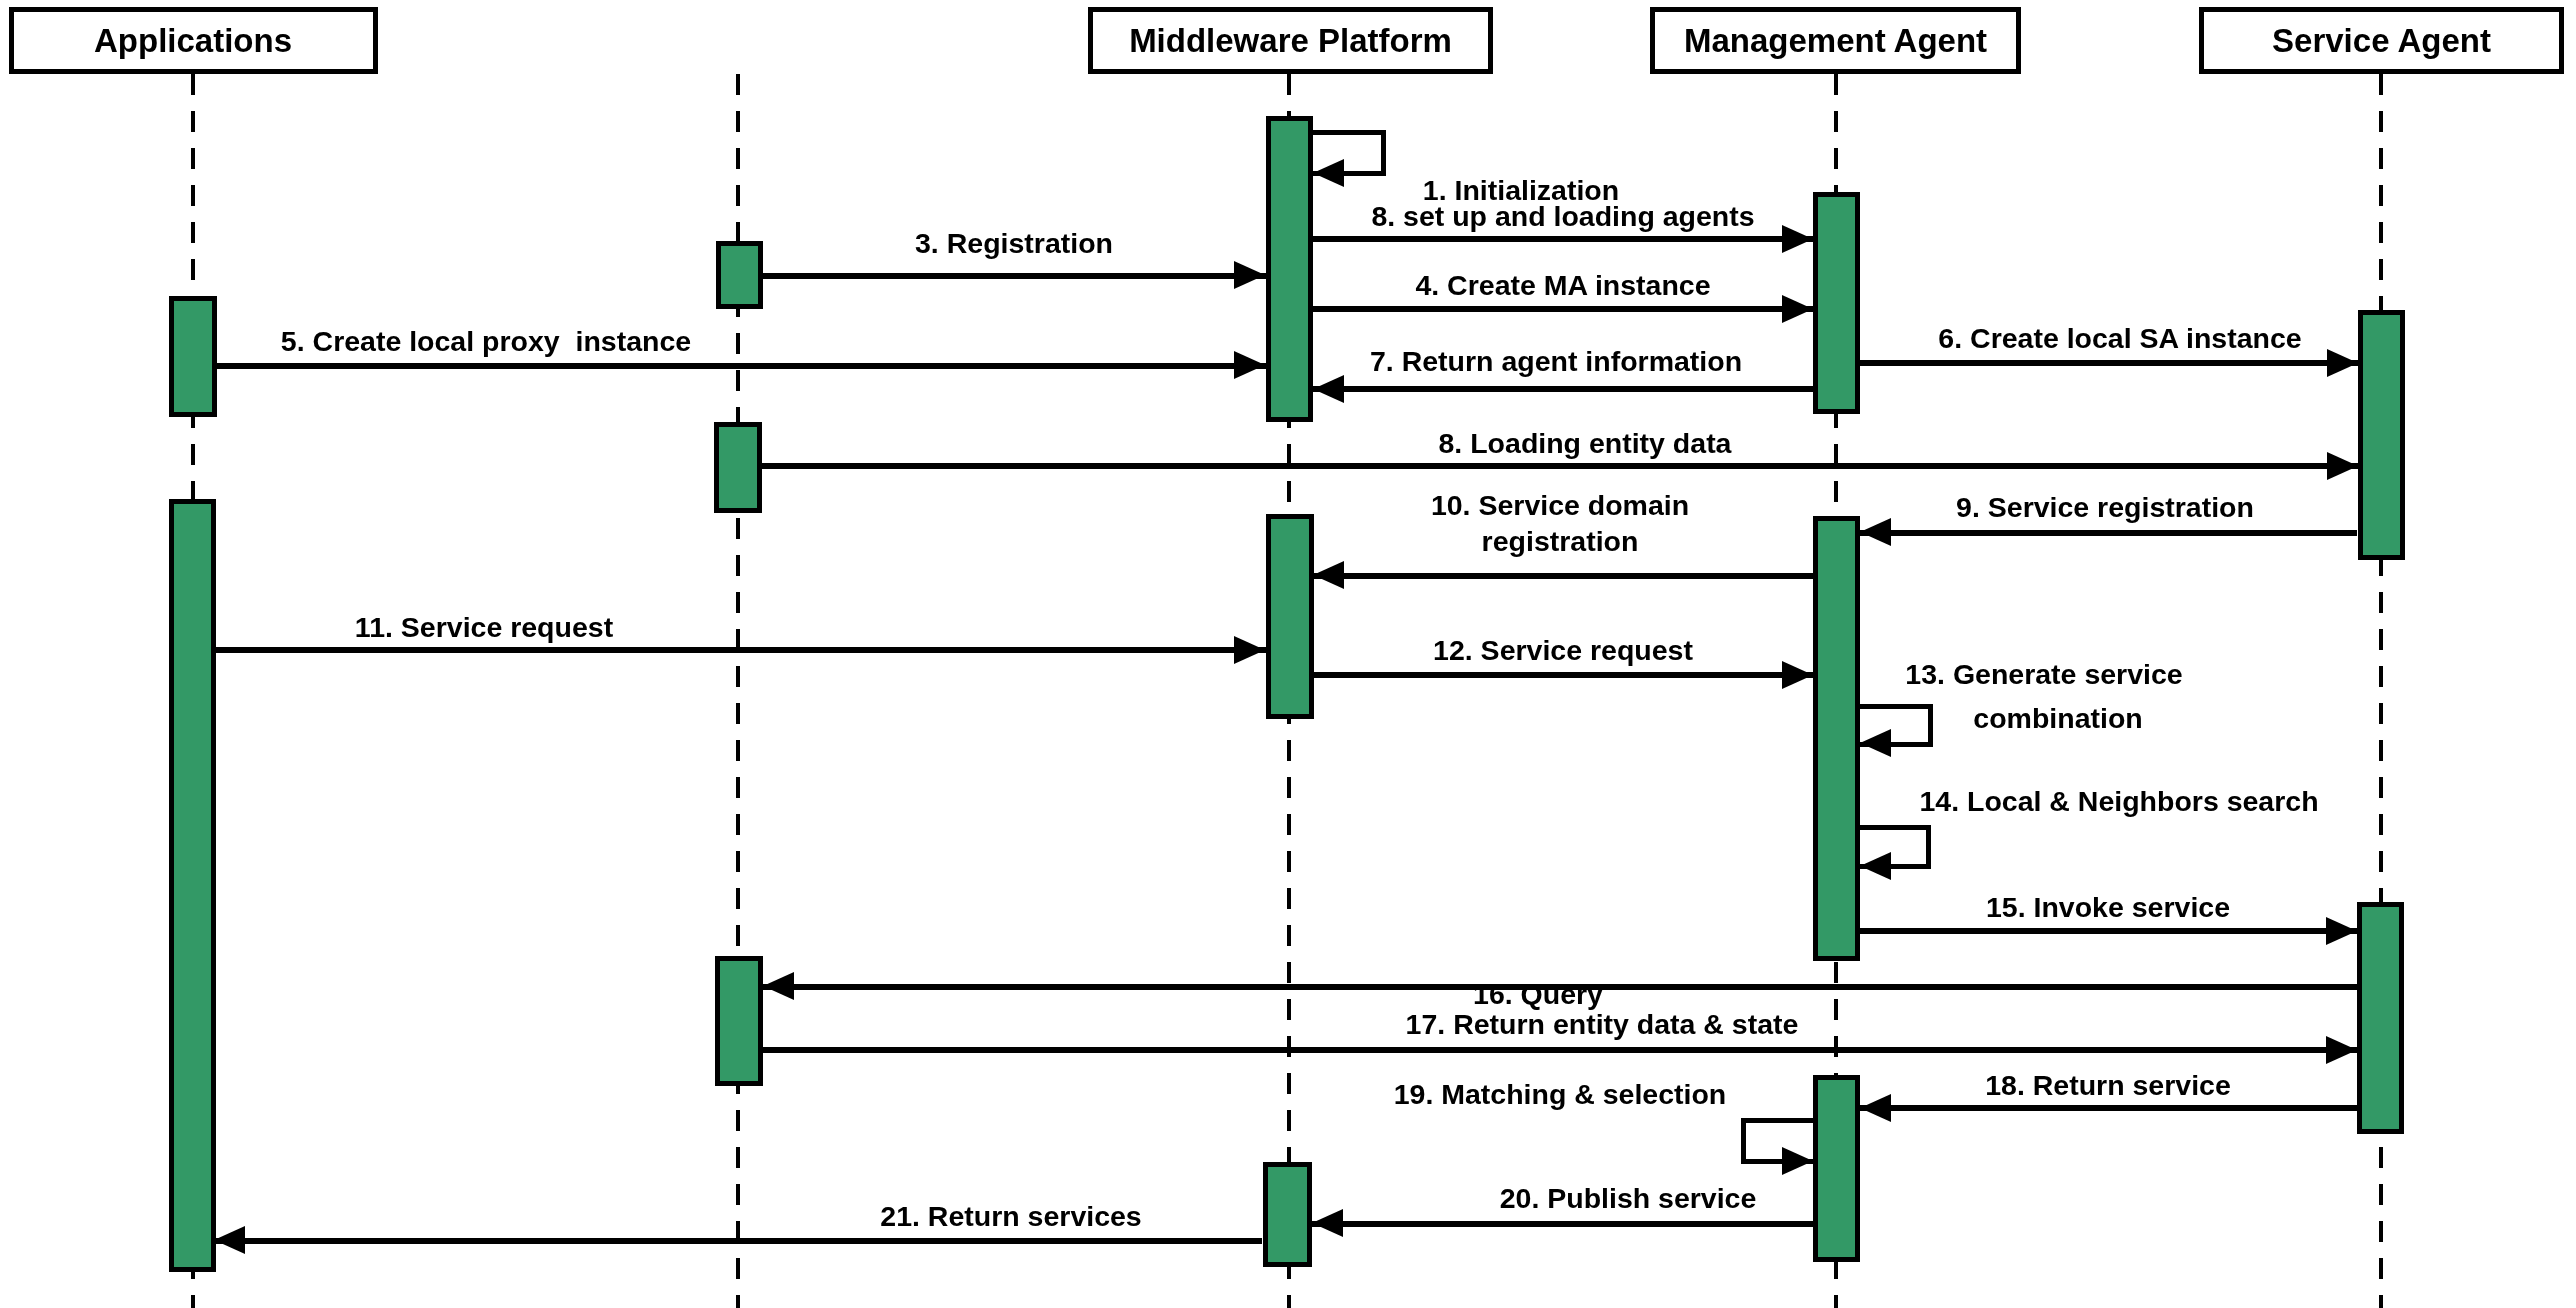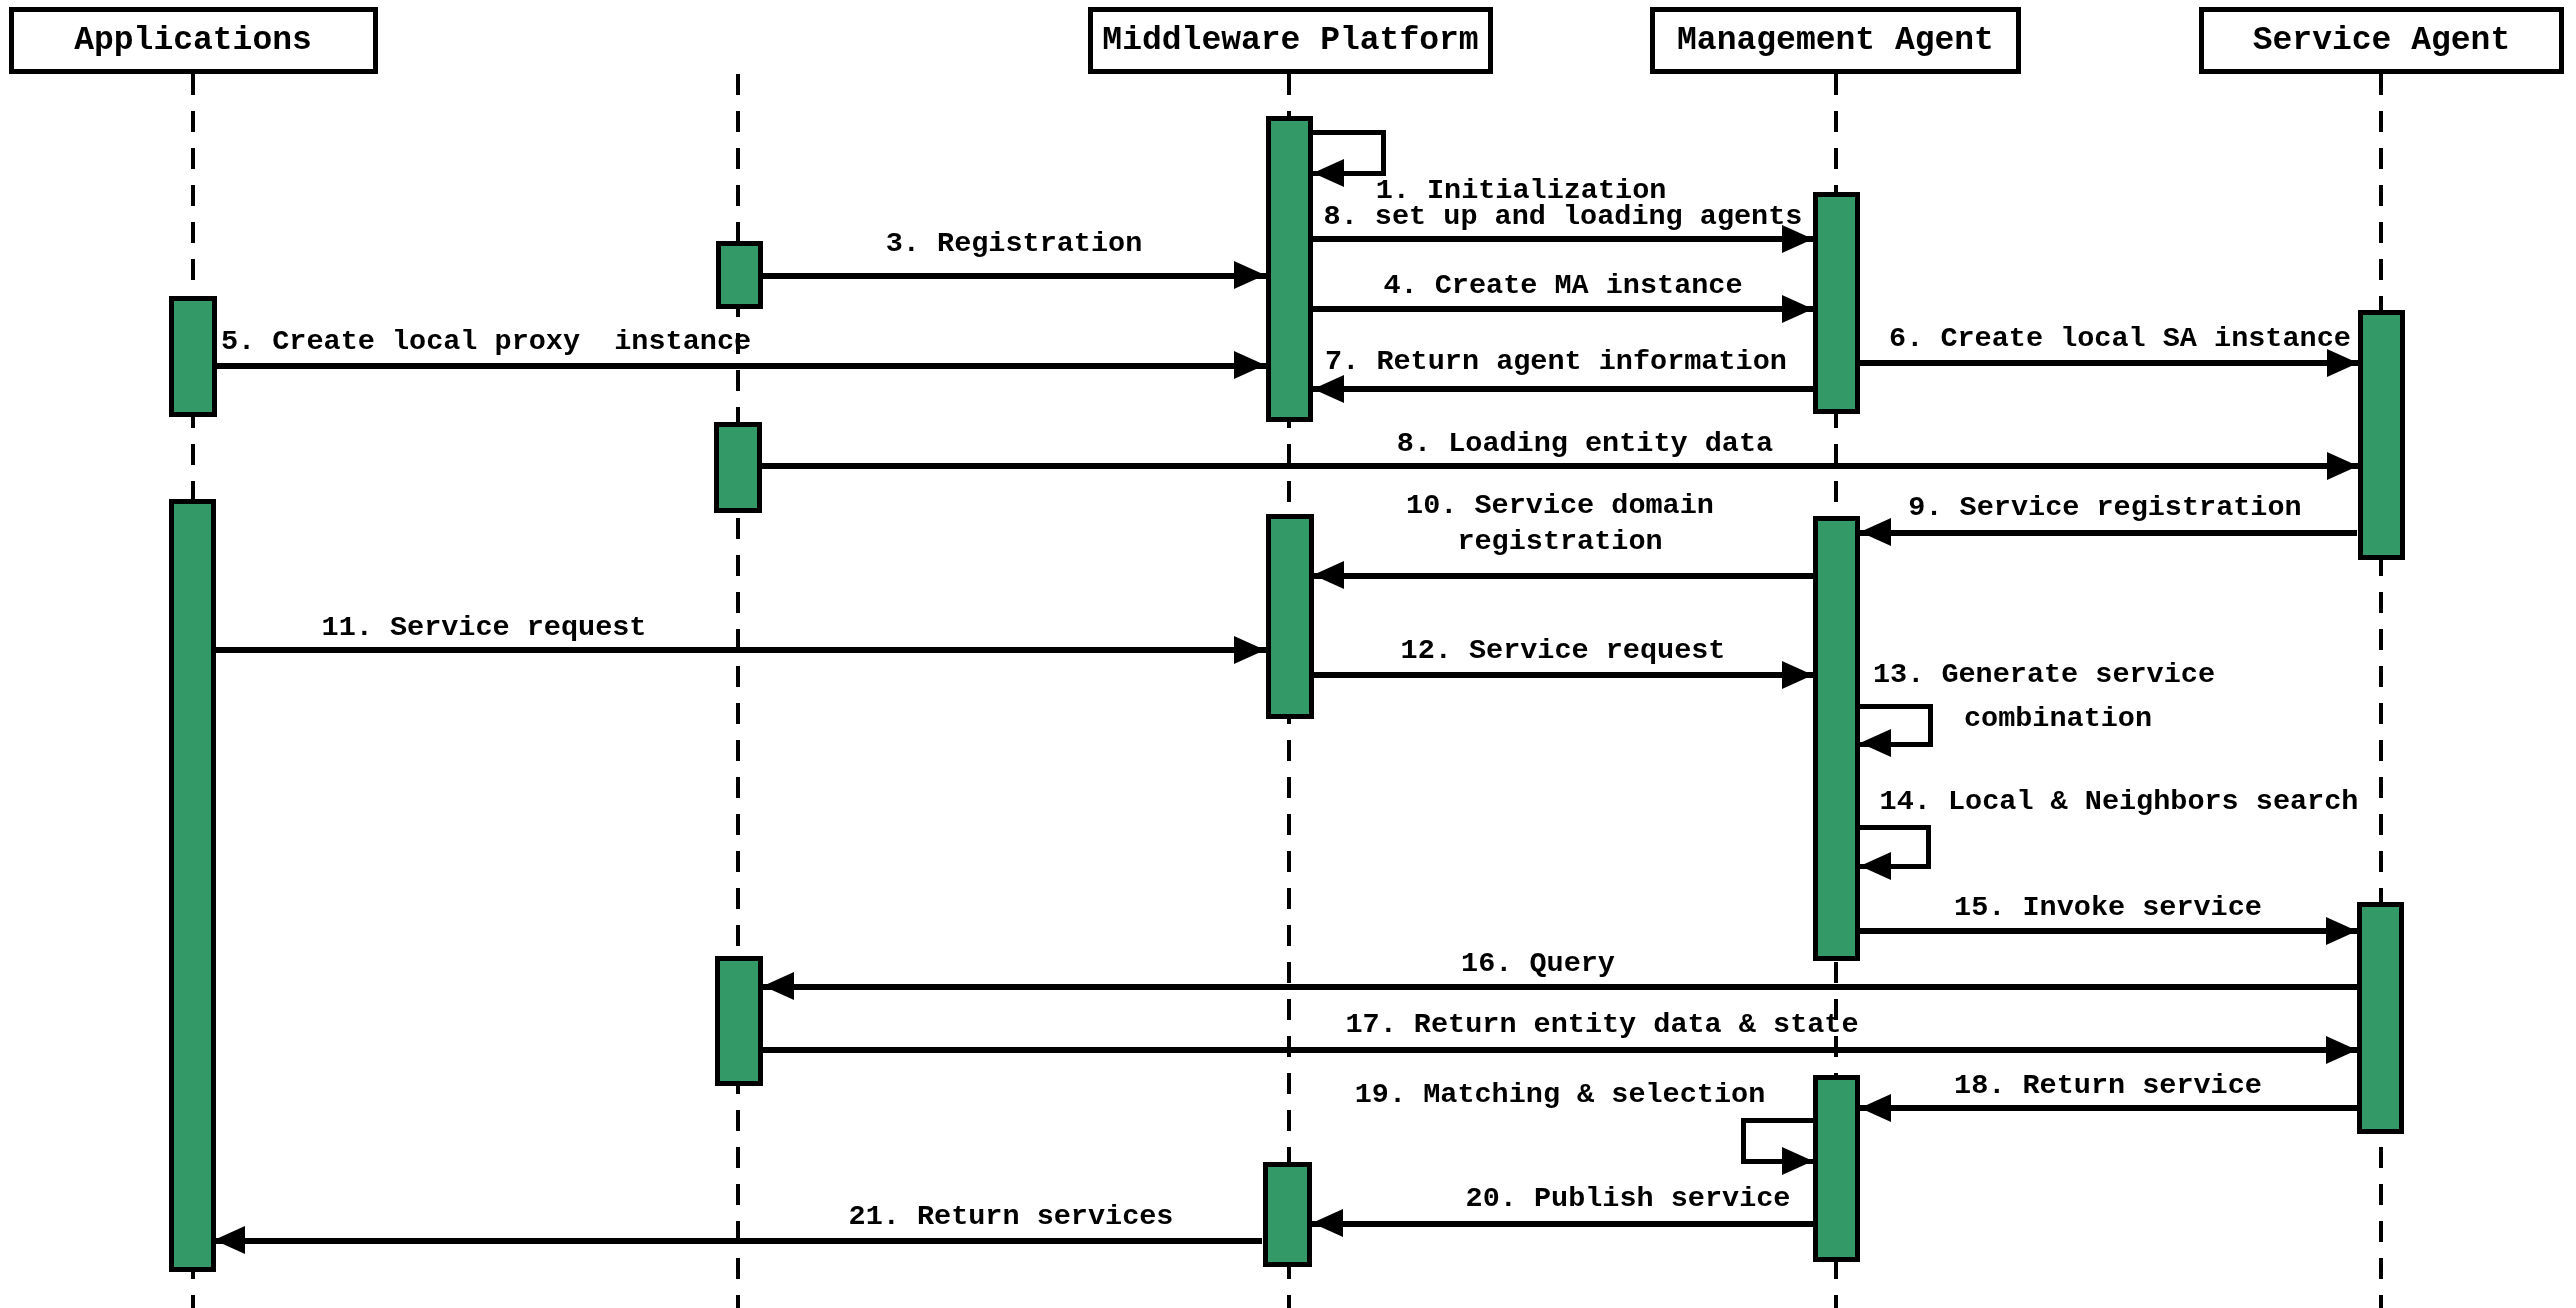--- a/index.html
+++ b/index.html
@@ -2,21 +2,21 @@
 <html style="font-size:11.4px"><head>
 <meta charset="utf-8">
 <style>
   html, body { margin: 0; padding: 0; background: #ffffff; }
   #canvas {
     position: relative;
     width: 2576px;
     height: 1308px;
     background: #ffffff;
     overflow: hidden;
-    font-family: Liberation Mono, monospace;
+    font-family: Liberation Sans, sans-serif;
     border-radius: 20px;
   }
   .actor-box {
     position: absolute;
     top: 7.1px;
     height: 67px;
     background: #ffffff;
     border: 5.7px solid #000000;
     box-sizing: border-box;
     display: flex;
@@ -155,21 +155,21 @@
     <div class="msg-label" style="left: 2044px; top: 674px;">13. Generate service</div>
     <div class="msg-label" style="left: 2058px; top: 718px;">combination</div>
     <div class="self-loop right-side" style="left: 1860px; top: 825px; width: 71px; height: 44px;"></div>
     <div class="msg-head left" style="left: 1860px; top: 852px;"></div>
     <div class="msg-label" style="left: 2119px; top: 801px;">14. Local &amp; Neighbors search</div>
     <div class="msg-line" style="left: 1860px; top: 928px; width: 497px;"></div>
     <div class="msg-head right" style="left: 2326px; top: 917px;"></div>
     <div class="msg-label" style="left: 2108px; top: 907px;">15. Invoke service</div>
     <div class="msg-line" style="left: 763px; top: 984px; width: 1595px;"></div>
     <div class="msg-head left" style="left: 763px; top: 972px;"></div>
-    <div class="msg-label" style="left: 1538px; top: 963px;">16. Query</div>
+    <div class="msg-label" style="left: 1538px; top: 994px;">16. Query</div>
     <div class="msg-line" style="left: 763px; top: 1047px; width: 1595px;"></div>
     <div class="msg-head right" style="left: 2326px; top: 1036px;"></div>
     <div class="msg-label" style="left: 1602px; top: 1024px;">17. Return entity data &amp; state</div>
     <div class="msg-line" style="left: 1860px; top: 1105px; width: 497px;"></div>
     <div class="msg-head left" style="left: 1860px; top: 1094px;"></div>
     <div class="msg-label" style="left: 2108px; top: 1085px;">18. Return service</div>
     <div class="self-loop left-side" style="left: 1741px; top: 1118px; width: 73px; height: 46px;"></div>
     <div class="msg-head right" style="left: 1782px; top: 1147px;"></div>
     <div class="msg-label" style="left: 1560px; top: 1094px;">19. Matching &amp; selection</div>
     <div class="msg-line" style="left: 1312px; top: 1221px; width: 501px;"></div>

